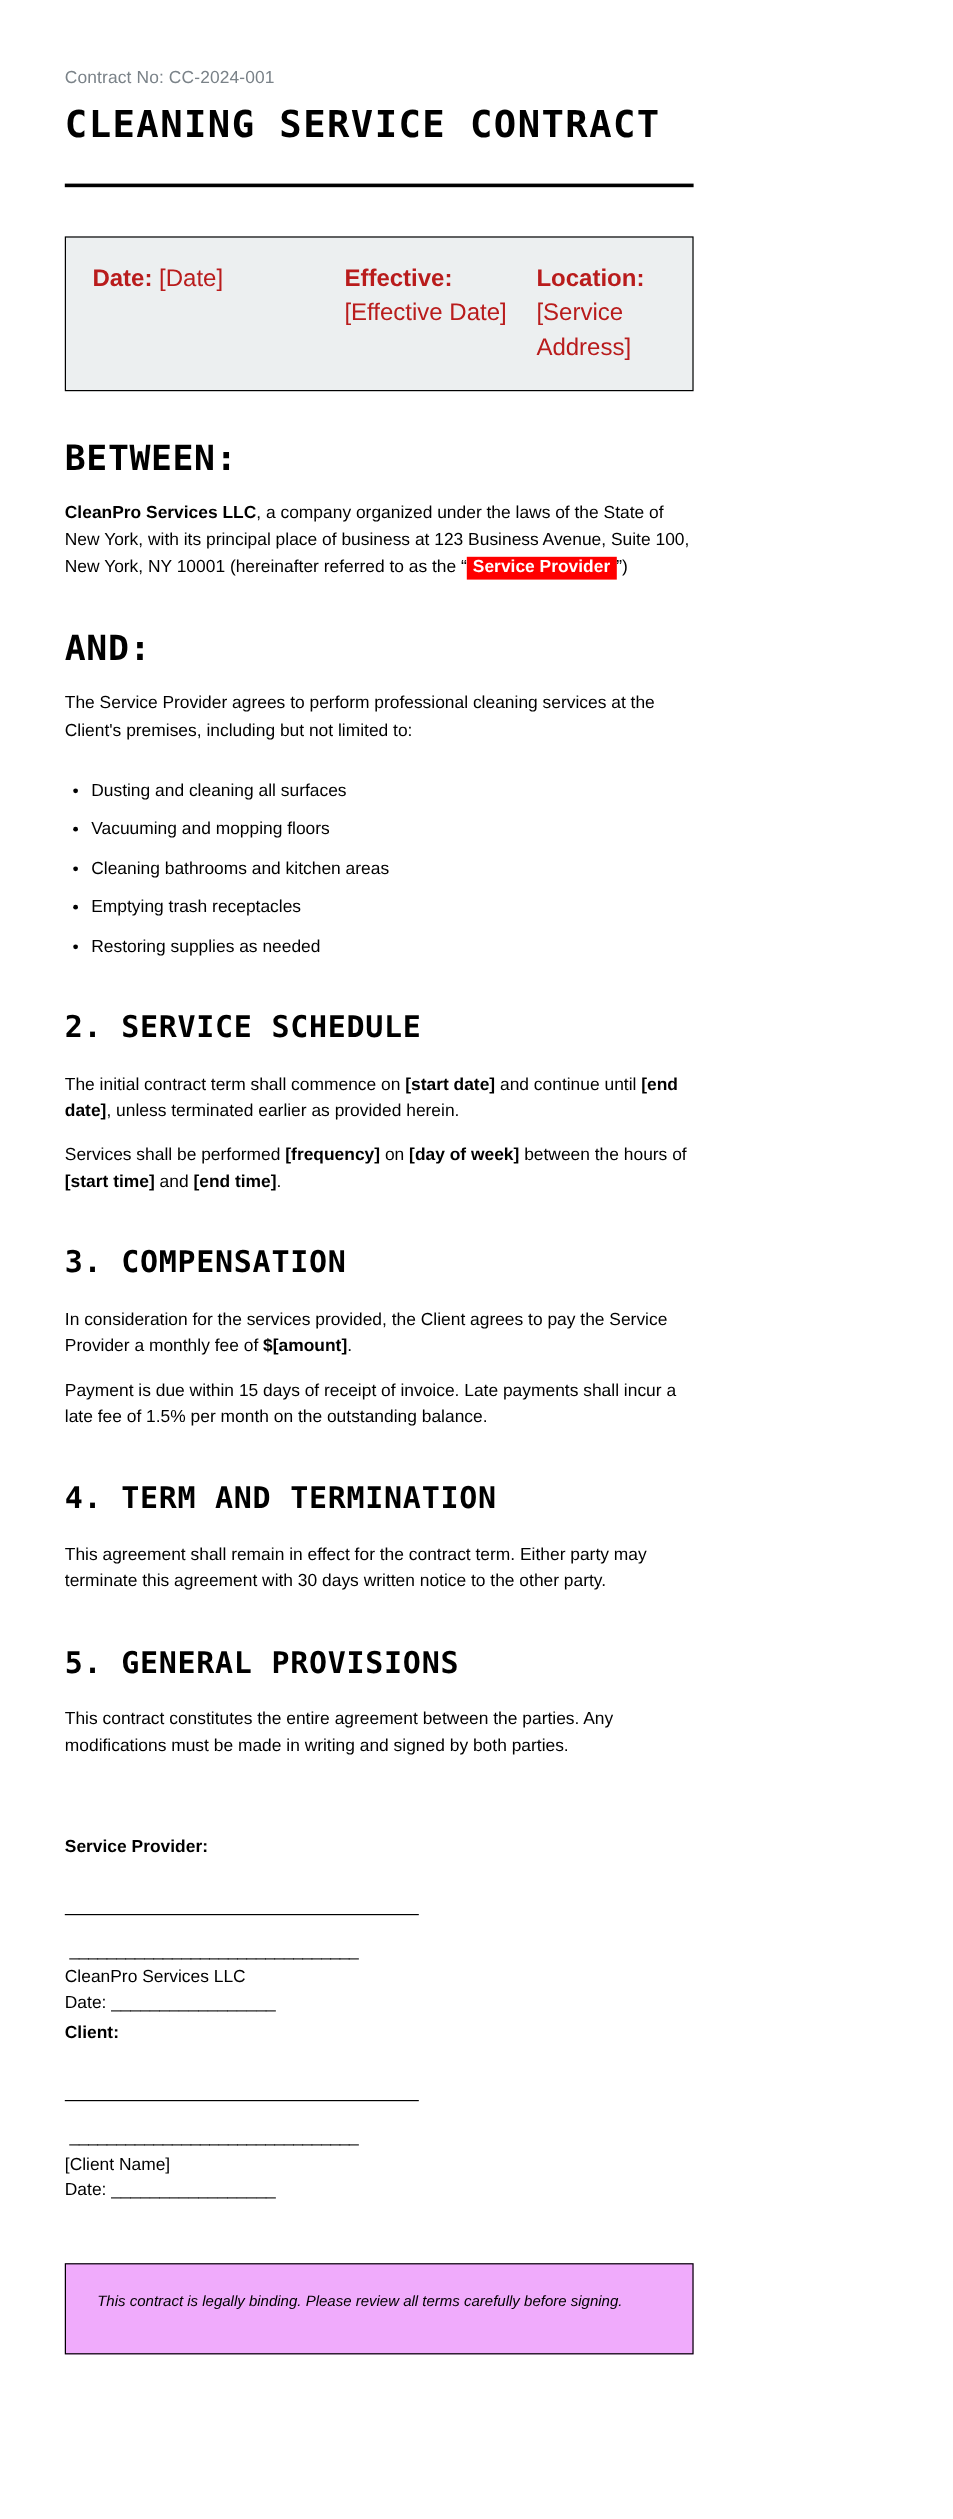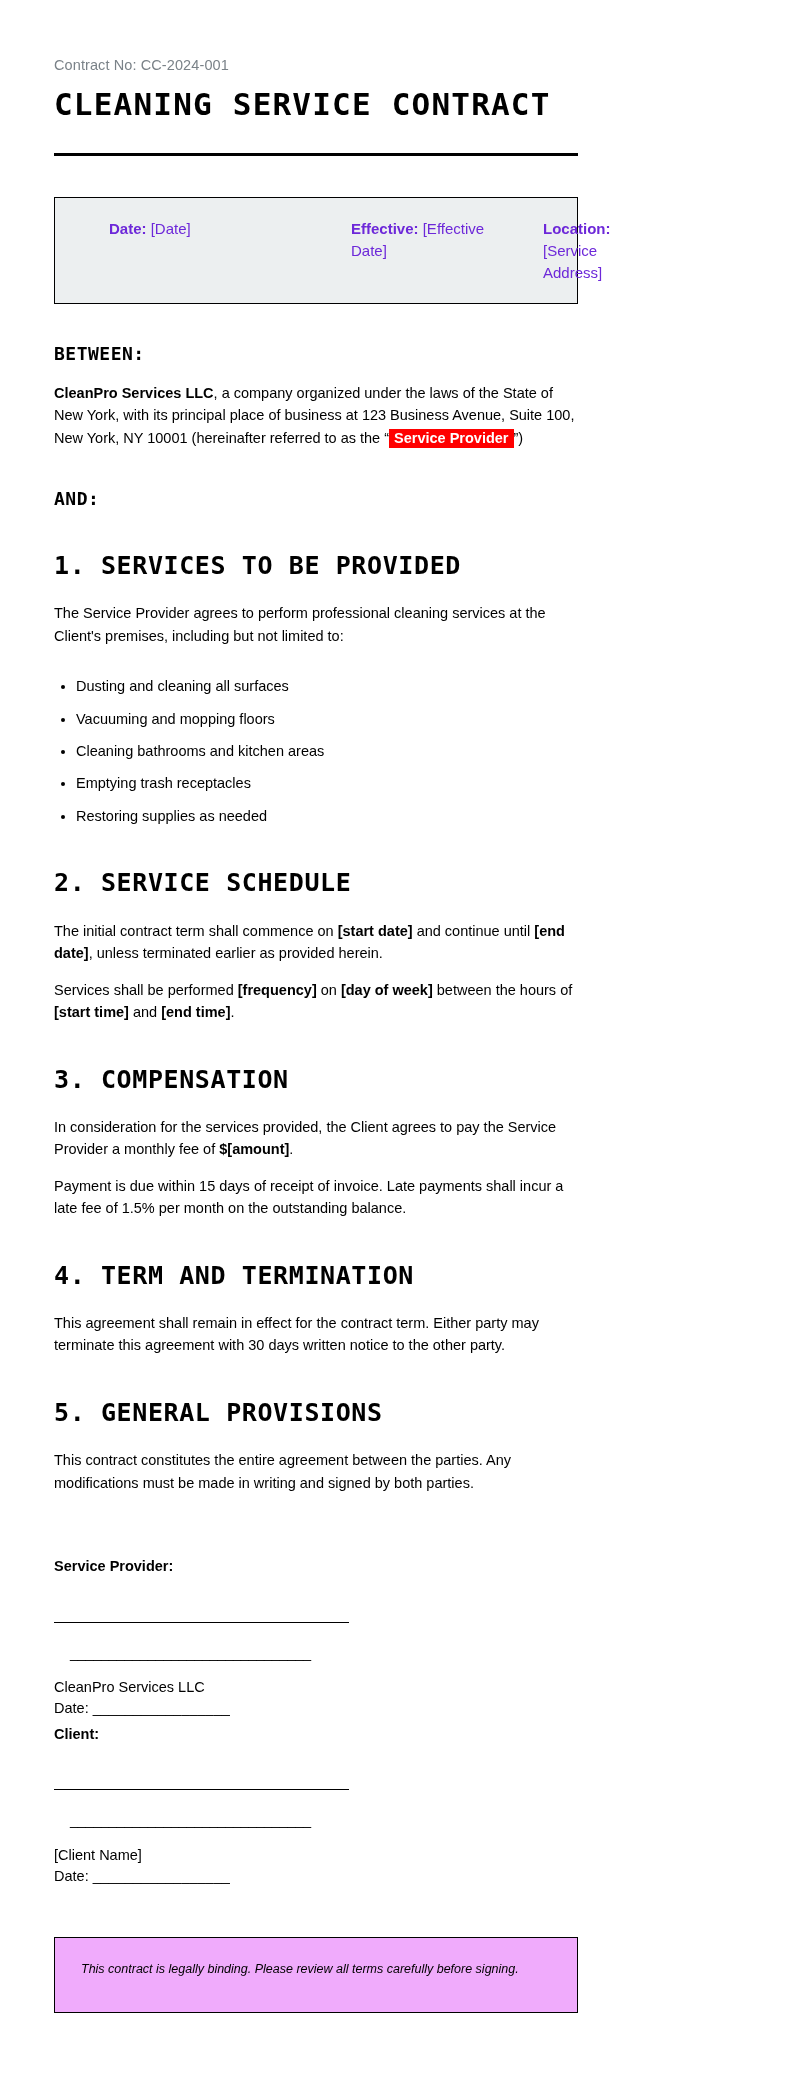--- a/index.html
+++ b/index.html
@@ -53,35 +53,34 @@
     margin-top: 41px;
     border: 1.5px solid #000;
     background: #eceff0;
     box-sizing: border-box;
     min-height: 98px;
     padding: 20px 22px 20px 22px;
     display: flex;
     align-items: flex-start;
   }
   .info-field {
-    font-size: 15px;
+    font-size: 20px;
     line-height: 1.45;
-    color: #6d28d9;
-    margin-left: 32px;
+    color: #b91c1c;
   }
   .info-field .lbl { font-weight: bold; }
   .info-field.date { width: 210px; flex: 0 0 210px; }
   .info-field.effective { width: 160px; flex: 0 0 160px; }
   .info-field.location { flex: 1 1 auto; }
 
   
   .party-heading {
     font-family: "DejaVu Sans Mono", "Liberation Mono", monospace;
     font-weight: bold;
-    font-size: 18px;
+    font-size: 29px;
     letter-spacing: 0.5px;
     margin: 39px 0 17px 0;
     line-height: 1.2;
   }
   .section-heading {
     font-family: "DejaVu Sans Mono", "Liberation Mono", monospace;
     font-weight: bold;
     font-size: 25px;
     letter-spacing: 0.6px;
     margin: 40px 0 21px 0;
@@ -130,21 +129,21 @@
   .sig-rule {
     width: 295px;
     border-top: 1.3px solid #000;
     height: 0;
     margin: 0 0 22px 0;
   }
   .sig-underscores {
     font-size: 14.5px;
     line-height: 1.15;
     letter-spacing: -0.3px;
-    margin: 16px;
+    margin: 4px;
     white-space: pre;
   }
   .sig-name {
     font-size: 14.5px;
     line-height: 1.45;
     margin: 0;
   }
   .sig-date {
     font-size: 14.5px;
     line-height: 1.45;
@@ -194,21 +193,20 @@
     </div>
   </div>
 
   <h2 class="party-heading">BETWEEN:</h2>
   <p class="body-text">
     <span class="bold">CleanPro Services LLC</span><span>, a company organized under the laws of the State of New York, with its principal place of business at 123 Business Avenue, Suite 100, New York, NY 10001 (hereinafter referred to as the “</span><span class="hl">Service Provider</span><span>”)</span>
   </p>
 
   <h2 class="party-heading">AND:</h2>
 
-  <h2 class="section-heading">1. SERVICES TO BE PROVIDED</h2>
   <p class="body-text">The Service Provider agrees to perform professional cleaning services at the Client's premises, including but not limited to:</p>
   <ul class="service-list">
     <li>Dusting and cleaning all surfaces</li>
     <li>Vacuuming and mopping floors</li>
     <li>Cleaning bathrooms and kitchen areas</li>
     <li>Emptying trash receptacles</li>
     <li>Restoring supplies as needed</li>
   </ul>
 
   <h2 class="section-heading">2. SERVICE SCHEDULE</h2>

